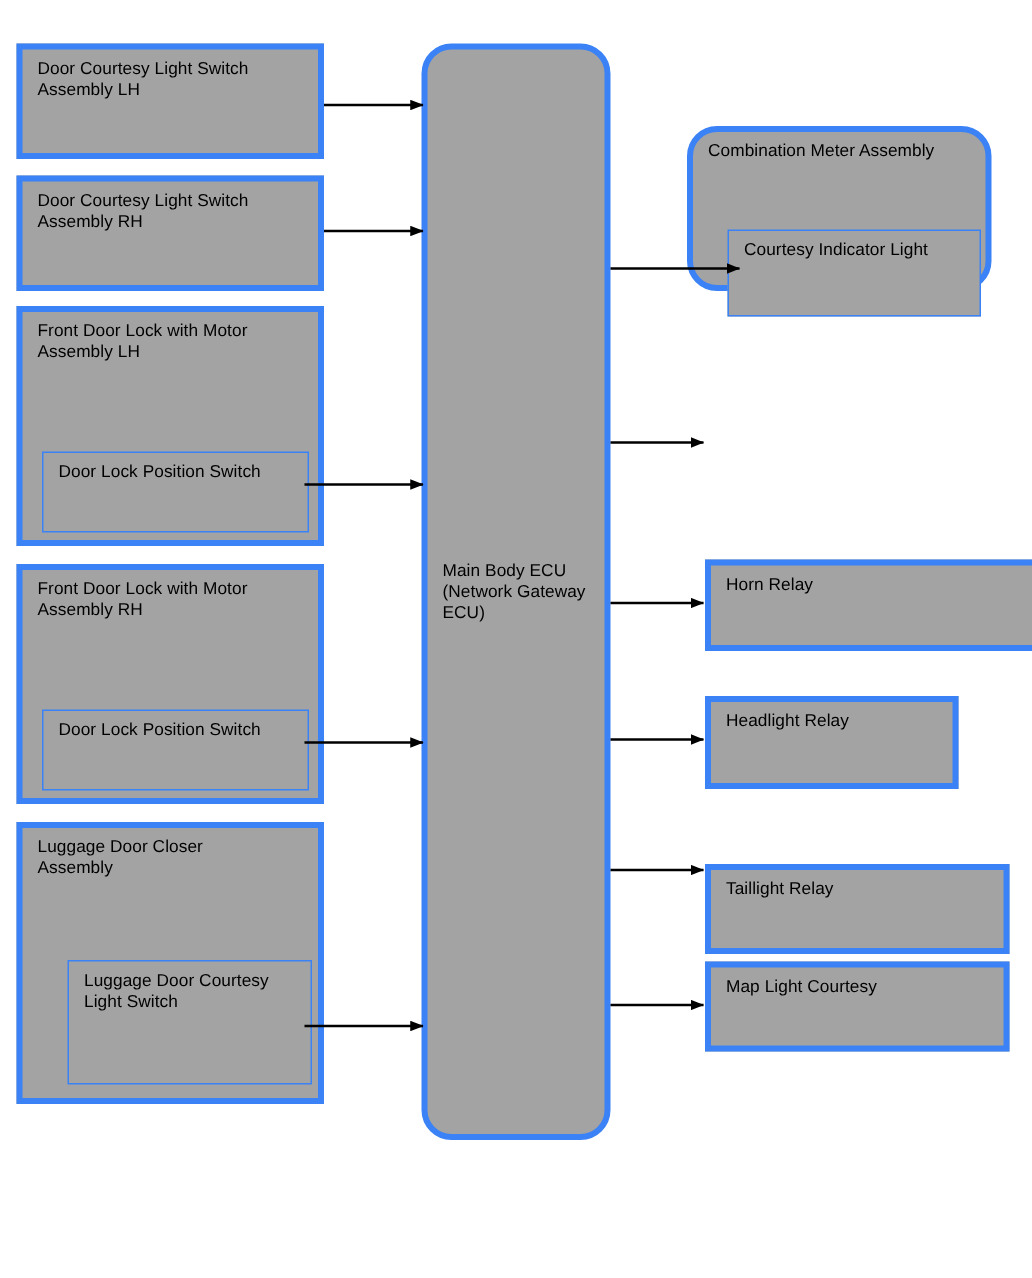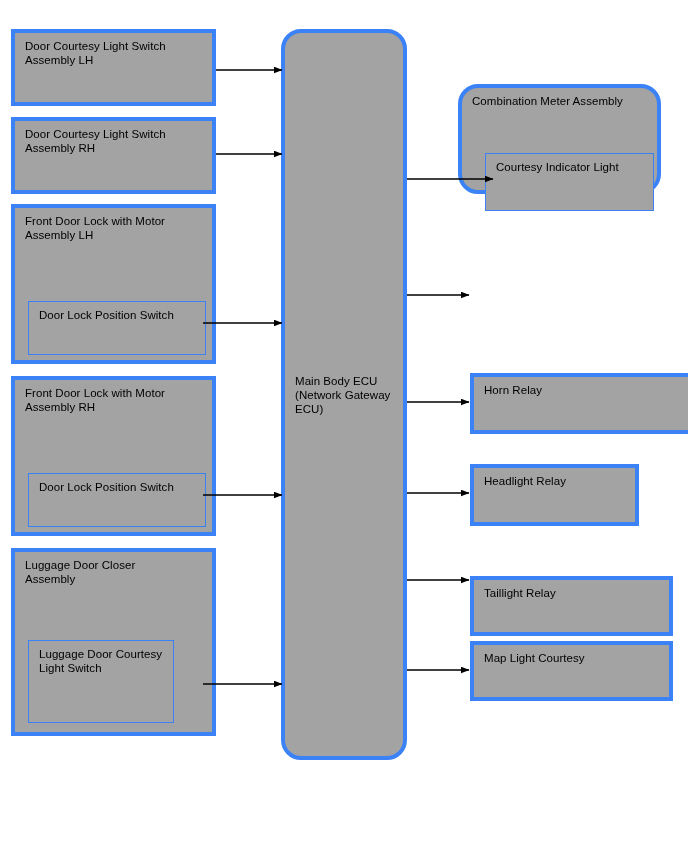--- a/index.html
+++ b/index.html
@@ -77,21 +77,21 @@
     <div class="node-label">Front Door Lock with Motor
 Assembly RH</div>
     <div class="node thin" style="left:13px; top:93px; width:178px; height:54px;">
       <div class="node-label">Door Lock Position Switch</div>
     </div>
   </div>
 
   <div class="node" style="left:11px; top:548px; width:205px; height:188px;text-decoration:underline;">
     <div class="node-label">Luggage Door Closer
 Assembly</div>
-    <div class="node thin" style="left:13px; top:88px; width:146px; height:83px;">
+    <div class="node thin" style="left:30px; top:88px; width:163px; height:83px;">
       <div class="node-label">Luggage Door Courtesy
 Light Switch</div>
     </div>
   </div>
 
   <div class="node rounded" style="left:281px; top:29px; width:126px; height:731px;">
     <div class="node-label centered-v">Main Body ECU
 (Network Gateway
 ECU)</div>
   </div>

